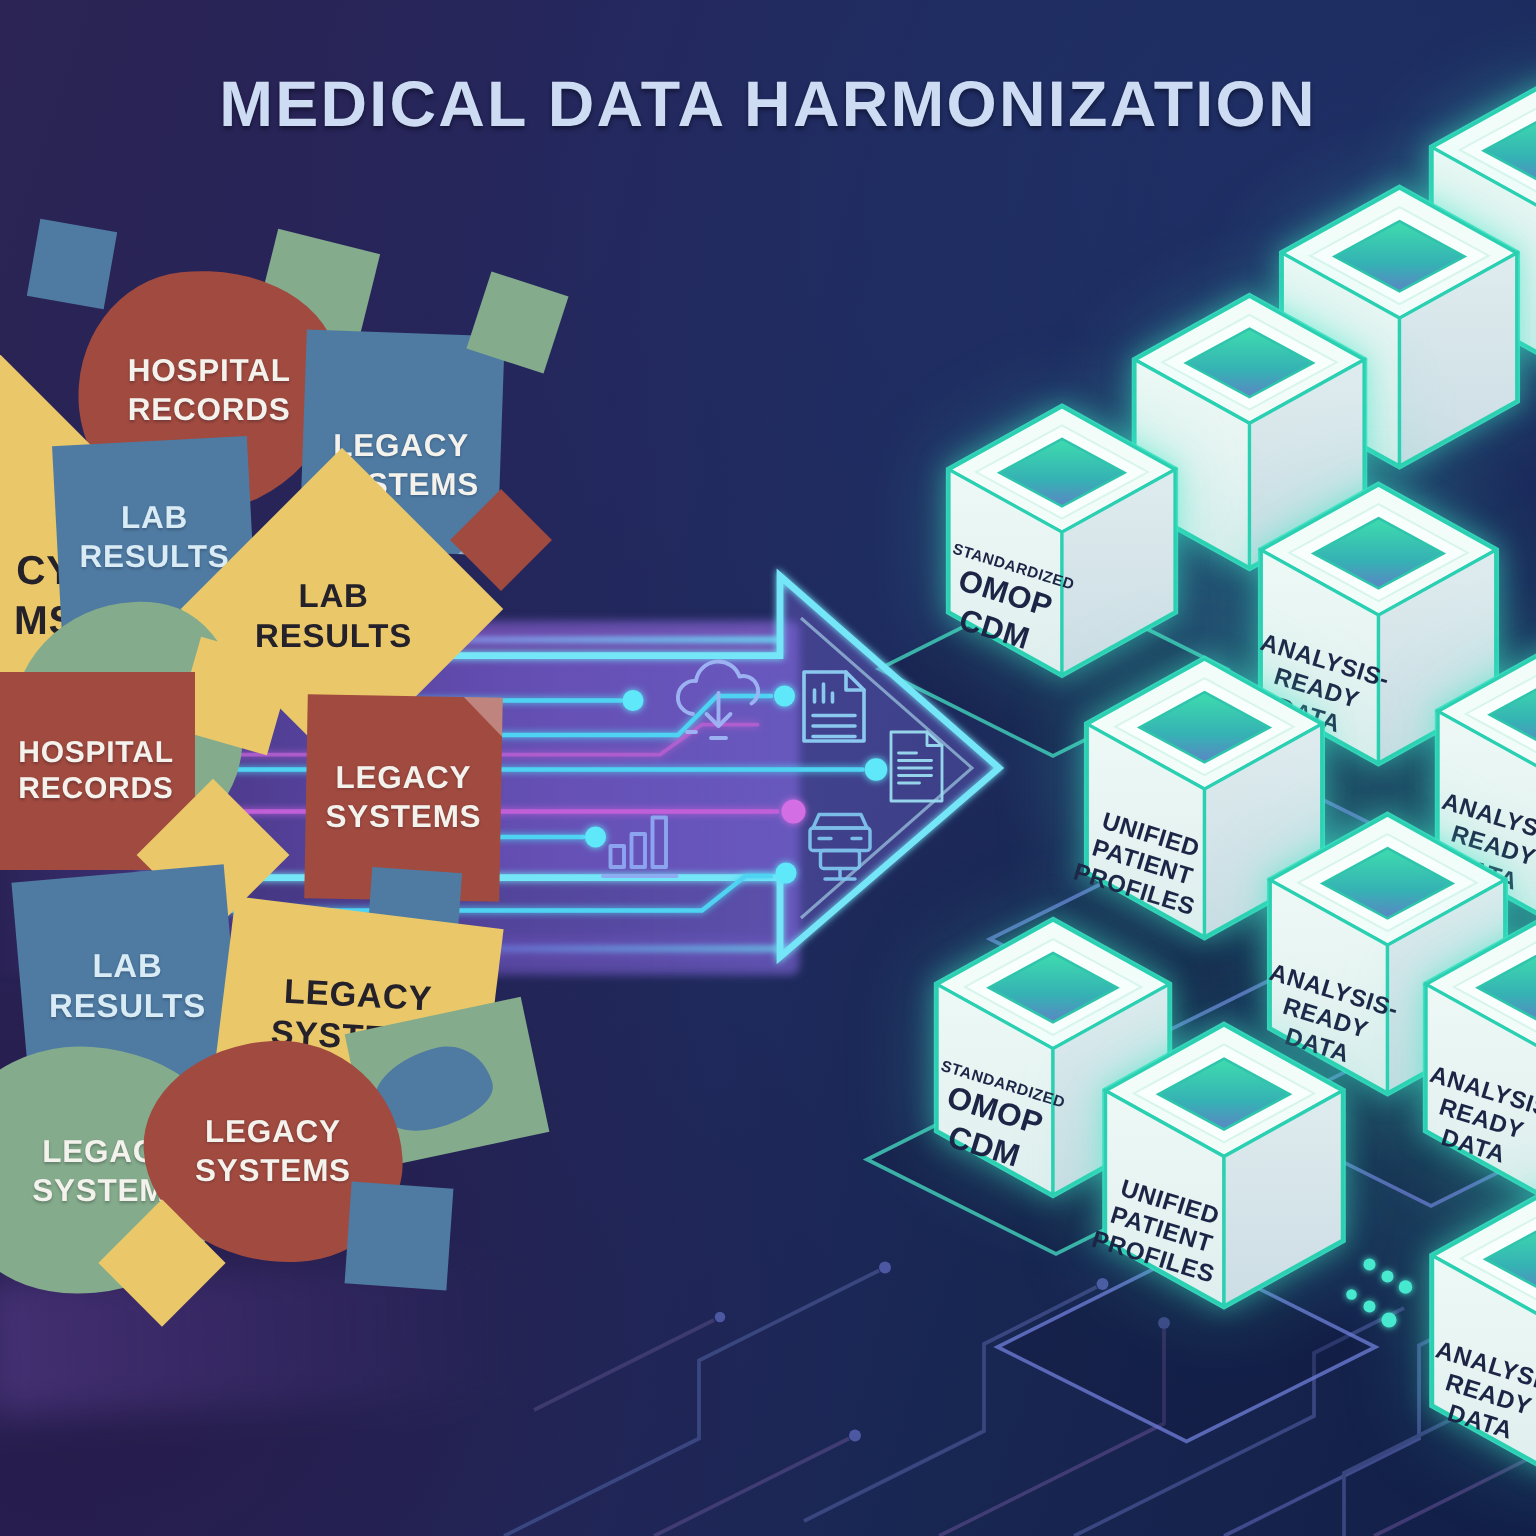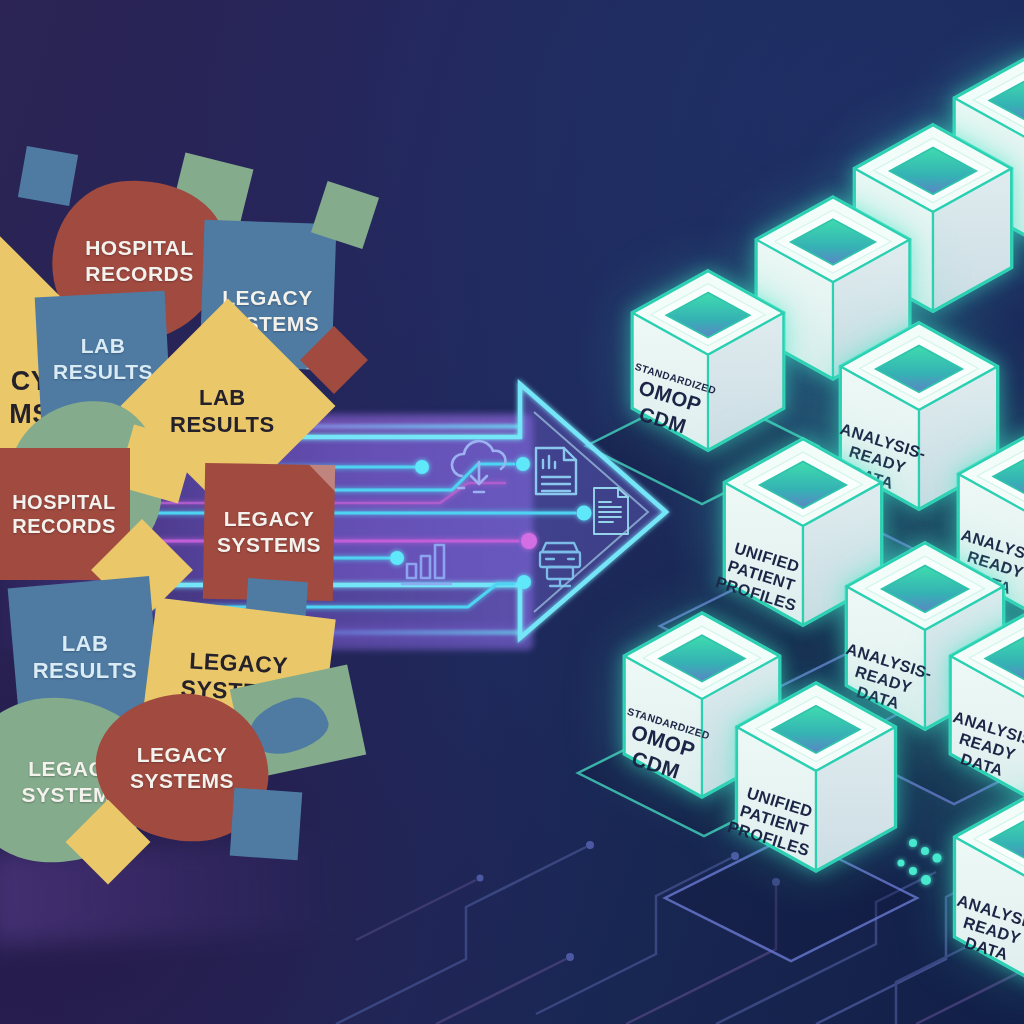--- a/index.html
+++ b/index.html
@@ -400,13 +400,14 @@
       <div class="shape c-red" style="left: 96px; top: 694px; width: 172px; height: 148px; transform: rotate(-3deg); border-radius: 52% 48% 42% 58% / 46% 56% 44% 54%;">
         <div class="shape-label tone-light" style="font-size: 21px; transform: translate(0px, 0px) rotate(3deg);">
           <span>LEGACY</span>
           <span>SYSTEMS</span>
         </div>
       </div>
       <div class="shape c-yellow" style="left: 78px; top: 812px; width: 60px; height: 60px; transform: rotate(45deg);"></div>
       <div class="shape c-blue" style="left: 232px; top: 790px; width: 68px; height: 68px; transform: rotate(4deg);"></div>
     </div>
 
+  <div id="title">MEDICAL DATA HARMONIZATION</div>
 </div>
 
 </body></html>

